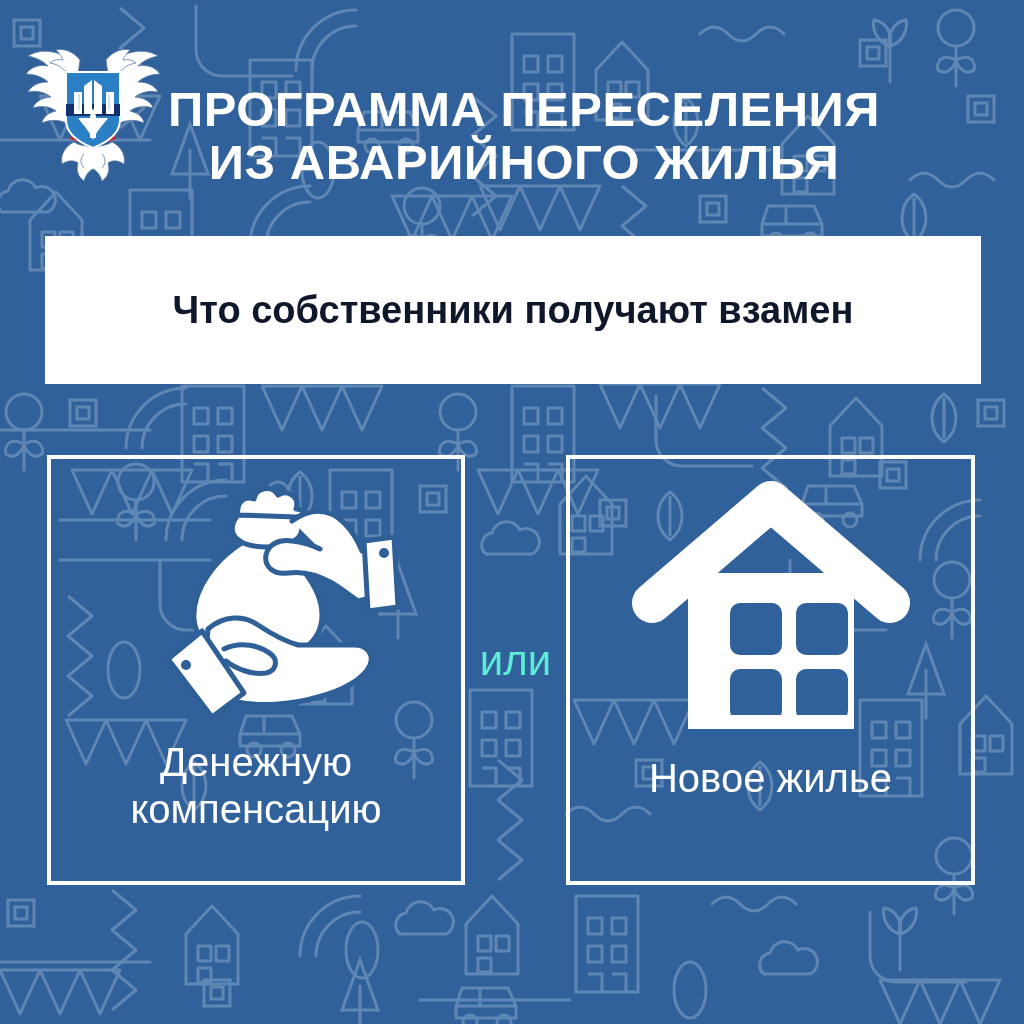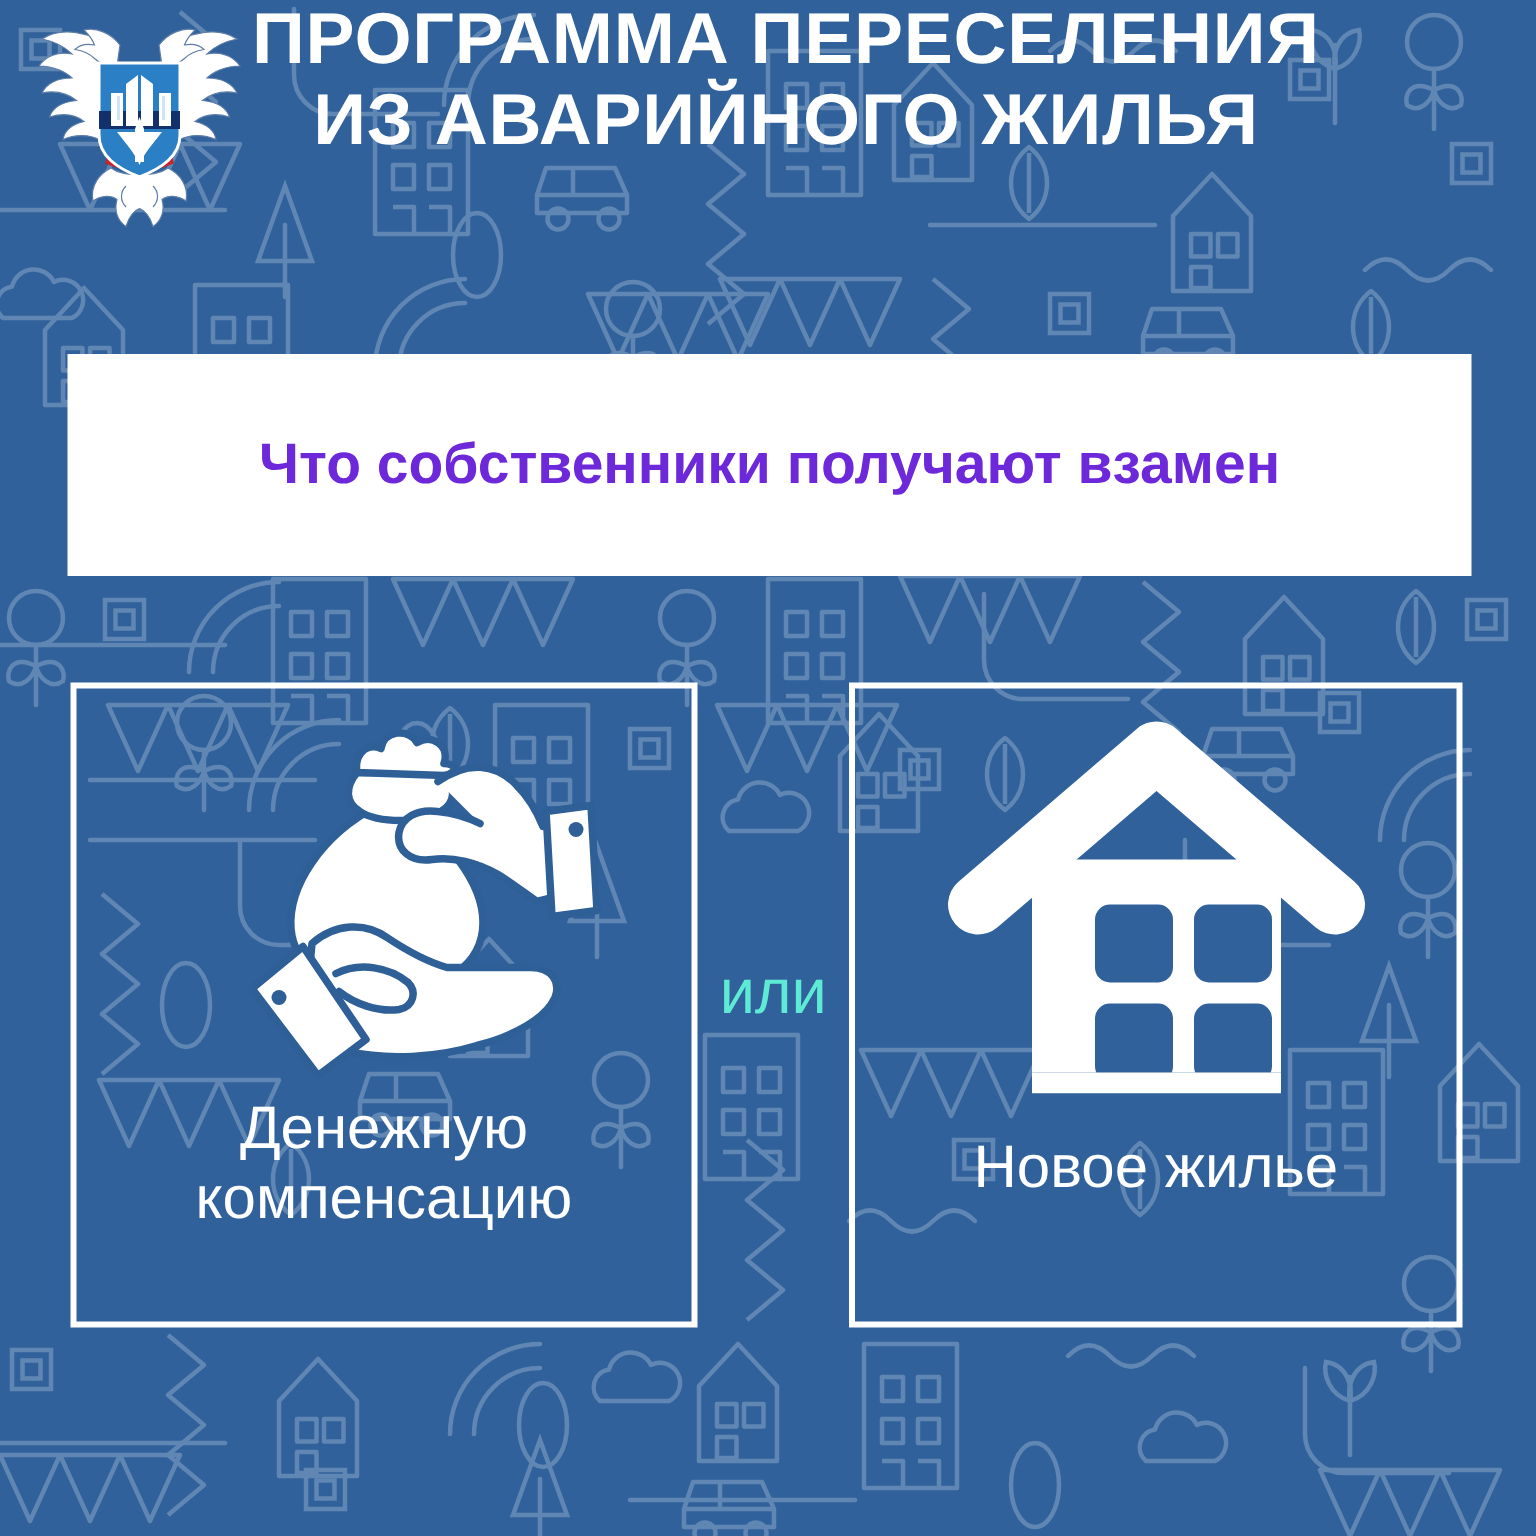--- a/index.html
+++ b/index.html
@@ -21,21 +21,21 @@
     opacity:.30;
     pointer-events:none;
   }
 
   
   #header {
     position:absolute;
     left:0; top:0;
     width:908px; height:190px;
     display:flex;
-    align-items:flex-start;
+    align-items:flex-end;
   }
   #emblem {
     width:150px; height:160px;
     margin-left:18px;
     flex:0 0 auto;
   }
   #title-block {
     flex:1 1 auto;
     padding-right:28px;
     text-align:center;
@@ -55,21 +55,21 @@
     position:absolute;
     left:45px; top:236px;
     width:936px; height:148px;
     background:#FFFFFF;
     display:flex;
     flex-direction:column;
     align-items:center;
     justify-content:center;
   }
   .question-line {
-    color:#6d28d9;
+    color:#0f172a;
     font-weight:bold;
     font-size:38px;
     line-height:1.28;
     white-space:nowrap;
     text-align:center;
   }
 
   
   .card {
     position:absolute;
@@ -92,21 +92,21 @@
     justify-content:center;
   }
   .card-label {
     color:#FFFFFF;
     font-size:40px;
     line-height:1.18;
     text-align:center;
     font-weight:normal;
     padding:0 10px;
   }
-  #card-money .card-label { }
+  #card-money .card-label { margin-top:10px; }
   #card-house .card-label { margin-top:26px;text-align:right; }
 
   
   #or-connector {
     position:absolute;
     left:465px; top:640px;
     width:101px;
     text-align:center;
     color:#5eead4;
     font-size:42px;

